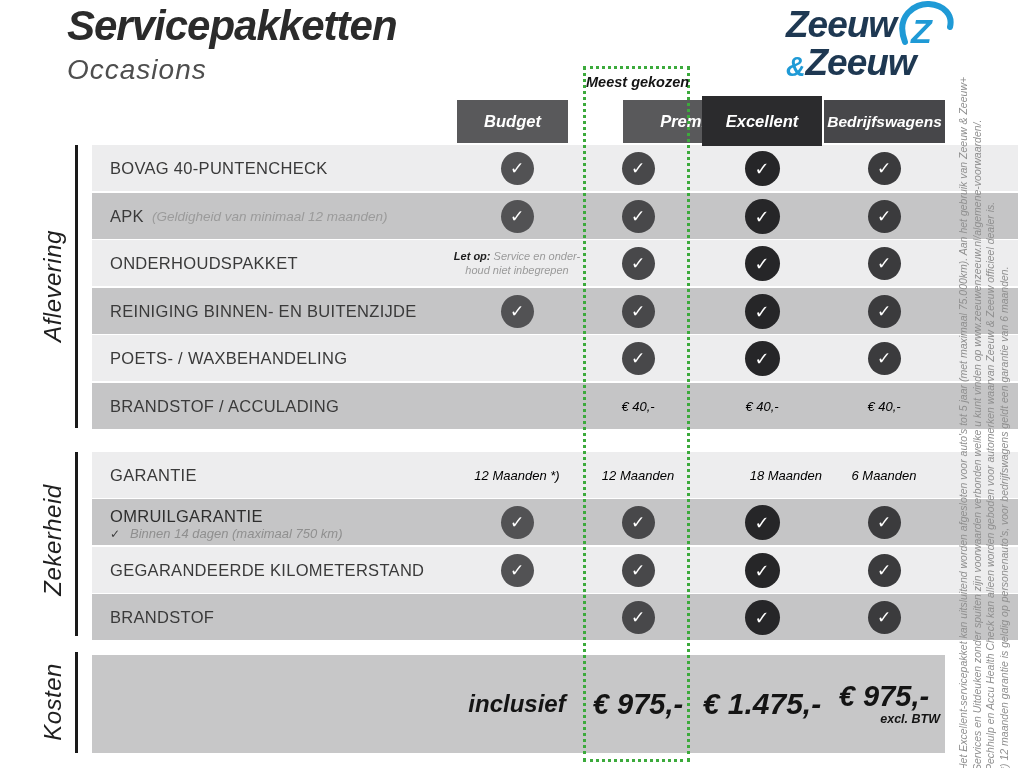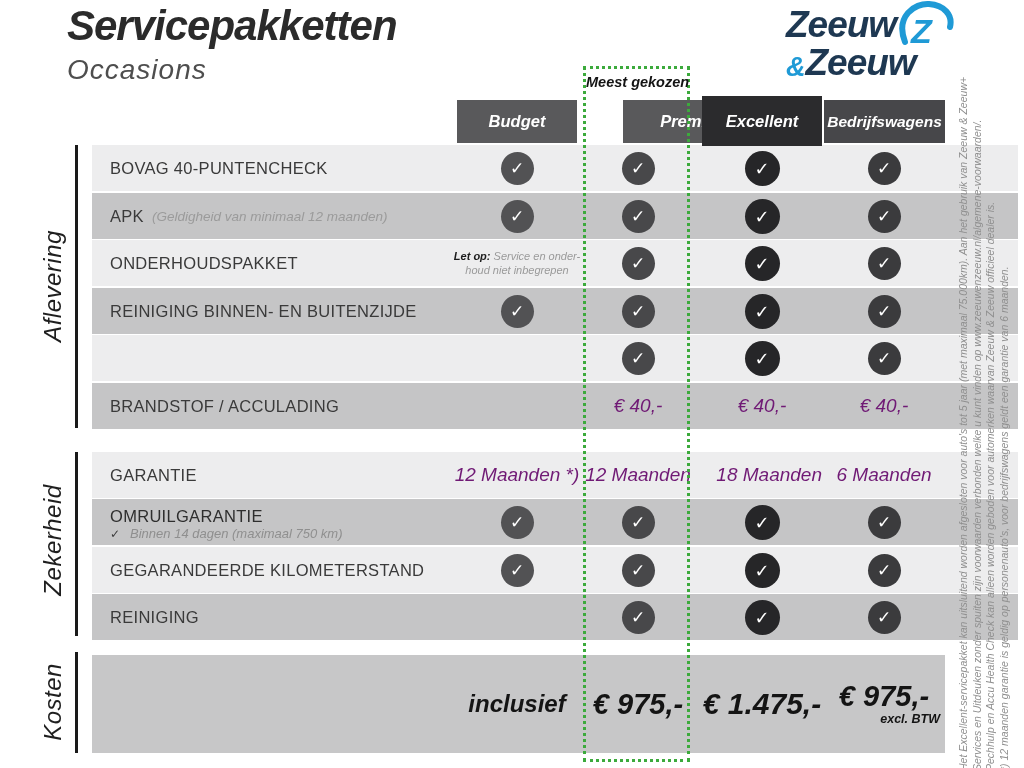--- a/index.html
+++ b/index.html
@@ -16,42 +16,42 @@
   .logo-line2{font-size:37px;letter-spacing:-1px;margin-top:-6px;display:flex;align-items:flex-end;}
   .logo-amp{color:var(--logo-blue,#1f9ad6);font-size:27px;margin-right:1px;}
   .logo-swoosh{margin-left:1px;margin-top:-6px;}
 
   
   #highlight-box{position:absolute;left:583px;top:66px;width:107px;height:696px;border:3px dotted var(--accent-green,#3caa3c);box-sizing:border-box;z-index:6;pointer-events:none;}
   #highlight-label{position:absolute;top:5px;left:0;width:100%;text-align:center;font-weight:bold;font-style:italic;font-size:14.5px;color:#141414;white-space:nowrap;}
 
   
   .colhead{position:absolute;top:100px;height:43px;display:flex;align-items:center;justify-content:center;color:#fff;font-weight:bold;font-style:italic;font-size:16.5px;z-index:2;}
-  #col-budget{left:457px;width:120px;background:var(--header-gray,#59595b);}
+  #col-budget{left:457px;width:111px;background:var(--header-gray,#59595b);}
   #col-premium{left:579px;width:145px;background:var(--header-gray,#59595b);margin-left:44px;}
   #col-excellent{left:702px;width:120px;background:var(--header-dark,#2b2b2d);top:96px;height:50px;}
   #col-bedrijfswagens{left:824px;width:121px;background:var(--header-mid,#47474a);font-size:15.5px;}
 
   
   .row{position:absolute;left:92px;width:926px;height:46px;z-index:1;}
   .row.light{background:var(--row-light,#ededee);}
   .row.dark{background:var(--row-dark,#c5c5c6);}
   .row-label{position:absolute;left:18px;top:0;height:100%;display:flex;align-items:center;font-size:16.5px;color:#3a3a3a;letter-spacing:.3px;white-space:nowrap;}
   .row-label .note{font-style:italic;color:#9b9b9b;font-size:13.5px;margin-left:8px;letter-spacing:0;}
   .row-label2{position:absolute;left:18px;top:8px;font-size:16.5px;color:#2e2e2e;letter-spacing:.3px;white-space:nowrap;}
   .row-sub{position:absolute;left:18px;top:27px;font-size:13px;font-style:italic;color:#8f8f8f;white-space:nowrap;text-align:center;}
   .row-sub .subcheck{font-style:normal;color:#3c3c3c;margin-right:10px;font-size:12px;font-family:"DejaVu Sans",sans-serif;}
 
   .cell{position:absolute;top:0;width:120px;height:100%;display:flex;align-items:center;justify-content:center;}
   .check-circle{width:33px;height:33px;border-radius:50%;display:flex;align-items:center;justify-content:center;color:#fff;font-size:17px;font-weight:bold;font-family:"DejaVu Sans",sans-serif;}
   .check-circle.c0{background:#525254;}
   .check-circle.c1{background:#48484a;}
   .check-circle.c2{background:#262628;width:35px;height:35px;font-size:18px;}
   .check-circle.c3{background:#3b3b3d;}
-  .cell-text{font-style:italic;color:#701a75;font-size:19px;white-space:nowrap;}
+  .cell-text{font-style:italic;color:#000000;font-size:13px;white-space:nowrap;}
   .cell-note{font-size:11px;line-height:1.3;text-align:center;color:#9a9a9a;font-style:italic;white-space:nowrap;}
   .cell-note b{color:#1c1c1c;}
 
   
   #kosten-band{position:absolute;left:92px;top:655px;width:853px;height:98px;background:var(--cost-band,#c7c7c8);z-index:1;}
   .kosten-cell{position:absolute;top:0;height:100%;display:flex;align-items:center;justify-content:center;font-style:italic;font-weight:bold;color:#141414;white-space:nowrap;}
   #kosten-budget{left:365px;width:120px;font-size:24px;}
   #kosten-premium{left:486px;width:120px;font-size:29px;}
   #kosten-excellent{left:610px;width:120px;font-size:30px;}
   #kosten-bedrijf{left:732px;width:120px;font-size:29px;flex-direction:column;line-height:1;}
@@ -189,20 +189,23 @@
         <span class="check-circle c1">✓</span>
       </div>
       <div class="cell" style="left: 610px;">
         <span class="check-circle c2">✓</span>
       </div>
       <div class="cell" style="left: 732px;">
         <span class="check-circle c3">✓</span>
       </div>
     </div>
     <div class="row light" style="top: 335px;">
+      <div class="row-label">
+        <span>POETS- / WAXBEHANDELING</span>
+      </div>
       <div class="cell" style="left: 486px;">
         <span class="check-circle c1">✓</span>
       </div>
       <div class="cell" style="left: 610px;">
         <span class="check-circle c2">✓</span>
       </div>
       <div class="cell" style="left: 732px;">
         <span class="check-circle c3">✓</span>
       </div>
     </div>
@@ -265,21 +268,21 @@
       </div>
       <div class="cell" style="left: 610px;">
         <span class="check-circle c2">✓</span>
       </div>
       <div class="cell" style="left: 732px;">
         <span class="check-circle c3">✓</span>
       </div>
     </div>
     <div class="row dark" style="top: 594px;">
       <div class="row-label">
-        <span>REINIGING</span>
+        <span>BRANDSTOF</span>
       </div>
       <div class="cell" style="left: 486px;">
         <span class="check-circle c1">✓</span>
       </div>
       <div class="cell" style="left: 610px;">
         <span class="check-circle c2">✓</span>
       </div>
       <div class="cell" style="left: 732px;">
         <span class="check-circle c3">✓</span>
       </div>

